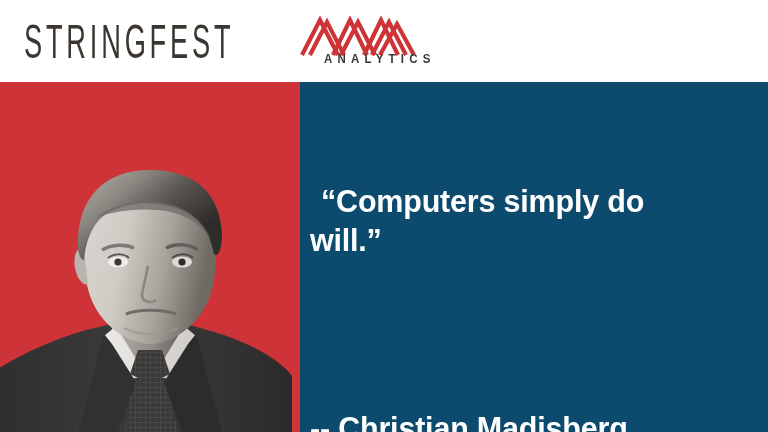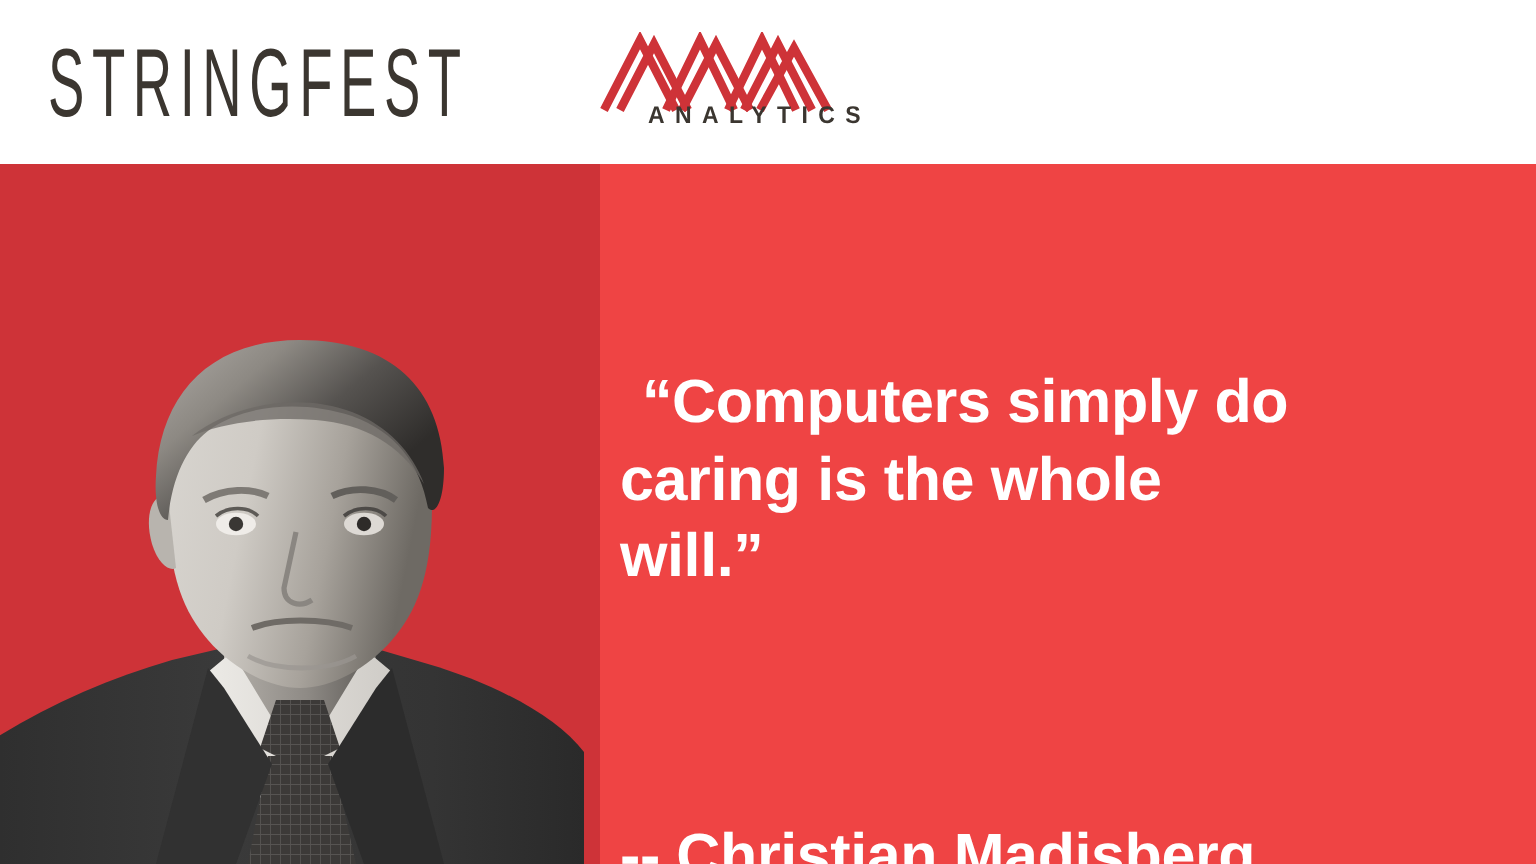--- a/index.html
+++ b/index.html
@@ -83,21 +83,21 @@
     margin-left: 12px;
   }
 
   
   .body-panel {
     position: absolute;
     left: 0;
     top: 82px;
     width: 768px;
     height: 350px;
-    background: #ef4444;
+    background: #0c4a6e;
     overflow: hidden;
   }
 
   
   .portrait {
     position: absolute;
     left: 0px;
     top: 0px;
     width: 300px;
     height: 350px;
@@ -258,20 +258,19 @@
         <path d="M148 184 L142 212 C142 220 150 222 156 218" stroke="#8a8681" stroke-width="2.6" fill="none"></path>
 
         <path d="M126 232 C138 227 162 227 176 232" stroke="#6f6b66" stroke-width="3" fill="none"></path>
 
         <path d="M124 246 C138 254 164 254 178 246" stroke="#9a9691" stroke-width="2.4" fill="none" opacity="0.7"></path>
       </svg>
     </div>
 
     <div class="quote-block">
       <div class="quote-line first">“Computers simply do</div>
-      <div class="quote-line">caring is the whole</div>
       <div class="quote-line">will.”</div>
     </div>
 
     <div class="attribution">-- Christian Madjsberg</div>
 
   </div>
 </div>
 
 </body></html>

